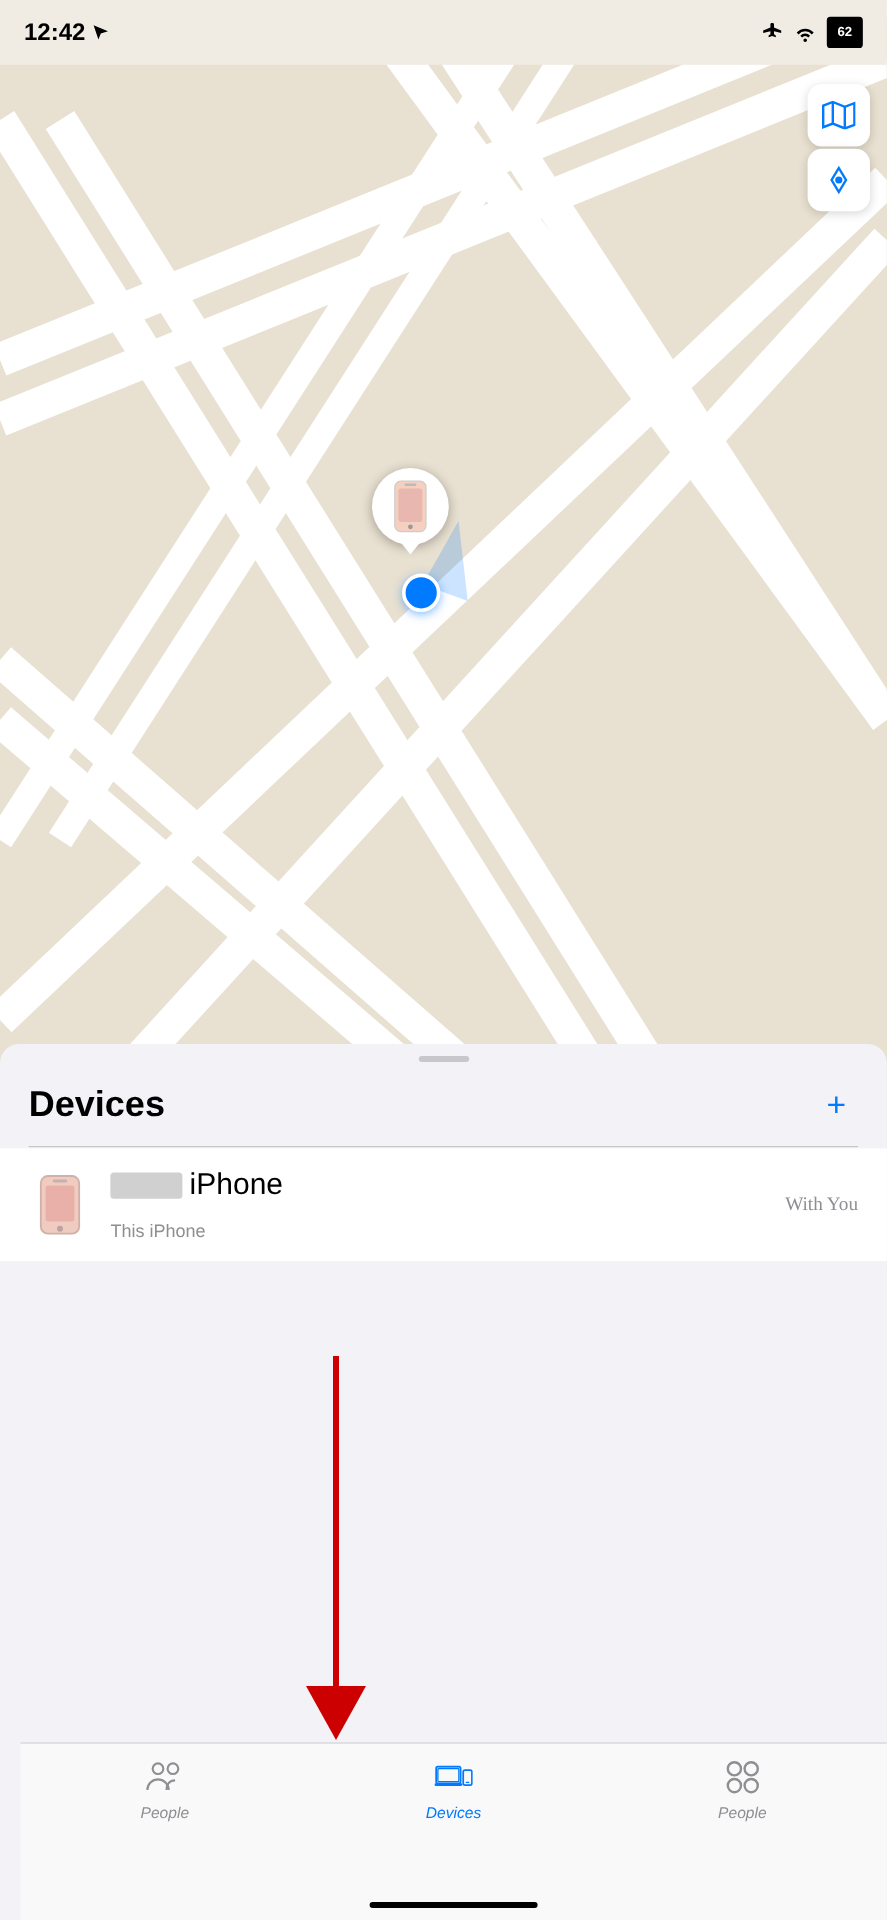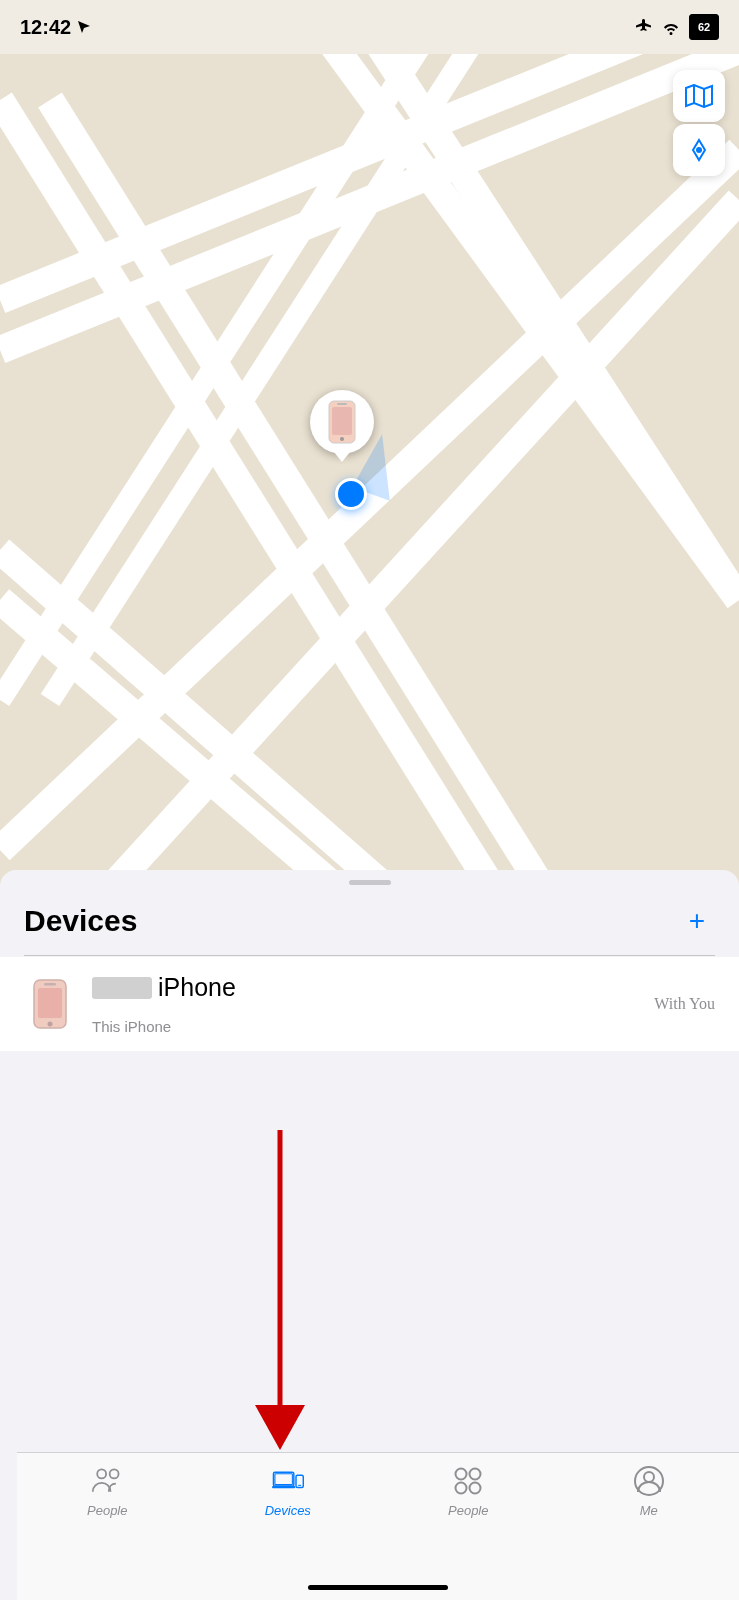--- a/index.html
+++ b/index.html
@@ -448,25 +448,15 @@
       <svg width="32" height="32" viewBox="0 0 32 32" fill="none">
         <circle cx="9" cy="9" r="5.5" stroke="#8e8e93" stroke-width="2" fill="none"></circle>
         <circle cx="23" cy="9" r="5.5" stroke="#8e8e93" stroke-width="2" fill="none"></circle>
         <circle cx="9" cy="23" r="5.5" stroke="#8e8e93" stroke-width="2" fill="none"></circle>
         <circle cx="23" cy="23" r="5.5" stroke="#8e8e93" stroke-width="2" fill="none"></circle>
       </svg>
     </div>
     <span class="tab-label">People</span>
   </div>
 
-  <div class="tab-item">
-    <div class="tab-icon">
-      <svg width="32" height="32" viewBox="0 0 32 32" fill="none">
-        <circle cx="16" cy="16" r="14" stroke="#8e8e93" stroke-width="2" fill="none"></circle>
-        <circle cx="16" cy="12" r="5" stroke="#8e8e93" stroke-width="2" fill="none"></circle>
-        <path d="M5 27c0-6 5-10 11-10s11 4 11 10" stroke="#8e8e93" stroke-width="2" fill="none"></path>
-      </svg>
-    </div>
-    <span class="tab-label">Me</span>
-  </div>
 
   <div class="tab-home-indicator"></div>
 </div>
 
 </body></html>

